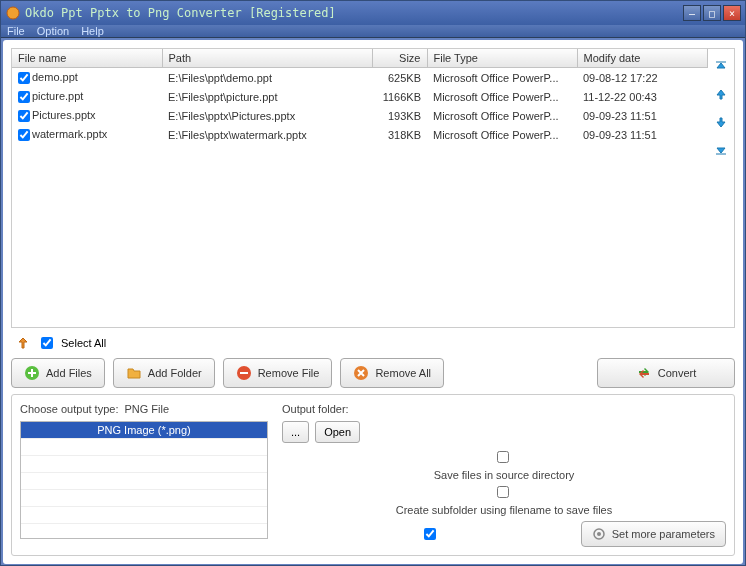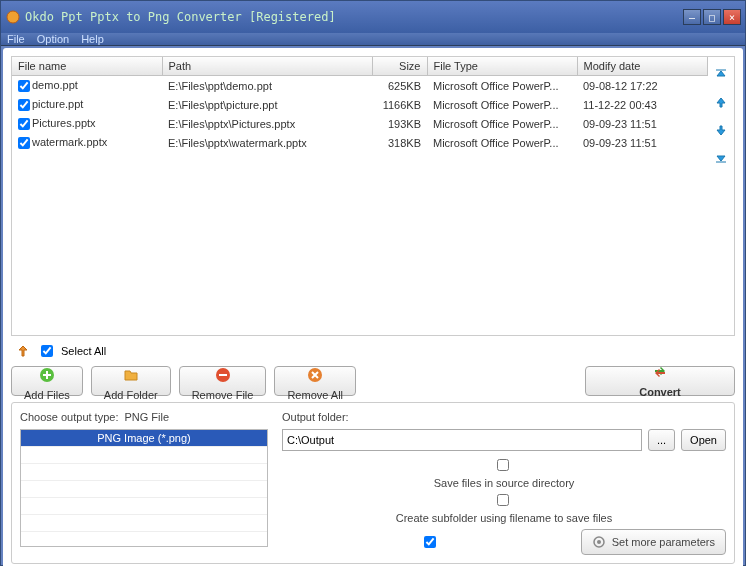--- a/index.html
+++ b/index.html
@@ -1,18 +1,18 @@
 <!DOCTYPE html>
 <html><head>
 <meta charset="utf-8">
 <style>
 * { box-sizing: border-box; margin: 0; padding: 0; }
 body { font-family: Tahoma, Arial, sans-serif; font-size: 11px; background: #6683c1; width: 746px; height: 566px; overflow: hidden; }
 .window { width: 746px; height: 566px; background: #6683c1; border: 1px solid #334d7a; display: flex; flex-direction: column; }
-.titlebar { height: 24px; background: linear-gradient(#5b7bc0, #3c5fa4); display: flex; align-items: center; padding: 16px 4px; color: #c8f0c8; font-size: 12px; font-family: monospace; }
+.titlebar { height: 24px; background: linear-gradient(#5b7bc0, #3c5fa4); display: flex; align-items: center; padding: 8px 4px; color: #c8f0c8; font-size: 12px; font-family: monospace; }
 .titlebar .icon { width: 16px; height: 16px; margin-right: 4px; }
 .titlebar .title { flex: 1; }
 .title-buttons { display: flex; gap: 2px; }
 .title-btn { width: 18px; height: 16px; border: 1px solid #2a3d5a; background: linear-gradient(#7a95c8, #4a6aa8); color: #fff; font-size: 10px; display: flex; align-items: center; justify-content: center; cursor: pointer; }
 .title-btn.close { background: linear-gradient(#e87060, #c84030); }
 .menubar { height: 22px; background: linear-gradient(#5878b8, #3e5fa0); display: flex; align-items: flex-start; padding: 0 6px; color: #cde0ff; font-size: 11px; gap: 12px; border-bottom: 1px solid #2a3d5a; }
 .menubar span { cursor: pointer; }
 .content { flex: 1; background: #fff; margin: 2px; border-radius: 3px; padding: 8px; display: flex; flex-direction: column; gap: 6px; }
 .filepanel { position: relative; border: 1px solid #ccc; height: 280px; display: flex; }
 .filetable { flex: 1; overflow: auto; }
@@ -21,24 +21,24 @@
 thead th:first-child { border-left: none; }
 tbody td { padding: 3px 6px; border-bottom: 0px; color: #333; height: 18px; }
 tbody tr:nth-child(even) { background: #fff; }
 .chk { width: 12px; height: 12px; vertical-align: middle; margin-right: 2px; }
 .size-col { text-align: right; }
 .side-arrows { display: flex; flex-direction: column; align-items: center; padding: 8px 4px; gap: 10px; }
 .arrow-btn { width: 18px; height: 18px; display: flex; align-items: center; justify-content: center; cursor: pointer; }
 .selectall-row { display: flex; align-items: center; gap: 6px; padding: 2px 4px; }
 .up-icon { color: #e28c2c; font-size: 16px; margin-right: 4px; }
 .btn-row { display: flex; gap: 8px; align-items: center; }
-.btn { height: 30px; padding: 0 12px; border: 1px solid #a8a8a8; border-radius: 4px; background: linear-gradient(#fdfdfd, #e6e6e6); display: flex; align-items: center; gap: 6px; cursor: pointer; font-size: 11px; color: #333; flex-direction: column; }
+.btn { height: 30px; padding: 0 12px; border: 1px solid #a8a8a8; border-radius: 4px; background: linear-gradient(#fdfdfd, #e6e6e6); display: flex; align-items: center; gap: 6px; cursor: pointer; font-size: 11px; color: #333; }
 .btn .bicon { width: 16px; height: 16px; display: flex; align-items: center; justify-content: center; font-size: 12px; }
 .spacer { flex: 1; }
-.convert-btn { width: 150px; font-weight: bold; justify-content: center; }
+.convert-btn { width: 138px; font-weight: normal; justify-content: center; }
 .bottom { border: 1px solid #ccc; border-radius: 3px; padding: 8px; display: flex; gap: 14px; }
 .left-col { width: 248px; }
 .label-row { display: flex; align-items: center; gap: 6px; margin-bottom: 6px; color: #444; }
 .type-list { border: 1px solid #bbb; height: 118px; background: #fff; }
 .type-list .row { padding: 2px 4px; border-bottom: 1px solid #eee; height: 17px; text-align: center; }
 .type-list .row.sel { background: #2a5ab8; color: #fff; }
 .right-col { flex: 1; }
 .folder-row { display: flex; gap: 6px; margin-bottom: 8px; }
 .folder-input { flex: 1; height: 22px; border: 1px solid #aaa; padding: 0 4px; font-size: 11px; }
 .small-btn { height: 22px; padding: 0 8px; border: 1px solid #a8a8a8; border-radius: 3px; background: linear-gradient(#fdfdfd, #e8e8e8); cursor: pointer; display: flex; align-items: center; font-size: 11px; }
@@ -212,21 +212,20 @@
           <div class="row"></div>
           <div class="row"></div>
           <div class="row"></div>
         </div>
       </div>
       <div class="right-col">
         <div class="label-row">
             <span>Output folder:</span>
           </div>
         <div class="folder-row">
-          <input class="folder-input" value="C:\Output" style="">
           <div class="small-btn">...</div>
           <div class="small-btn">Open</div>
         </div>
         <div class="check-row">
           <input type="checkbox" class="chk" style="">
           <span>Save files in source directory</span>
         </div>
         <div class="check-row">
           <input type="checkbox" class="chk" style="">
           <span>Create subfolder using filename to save files</span>

